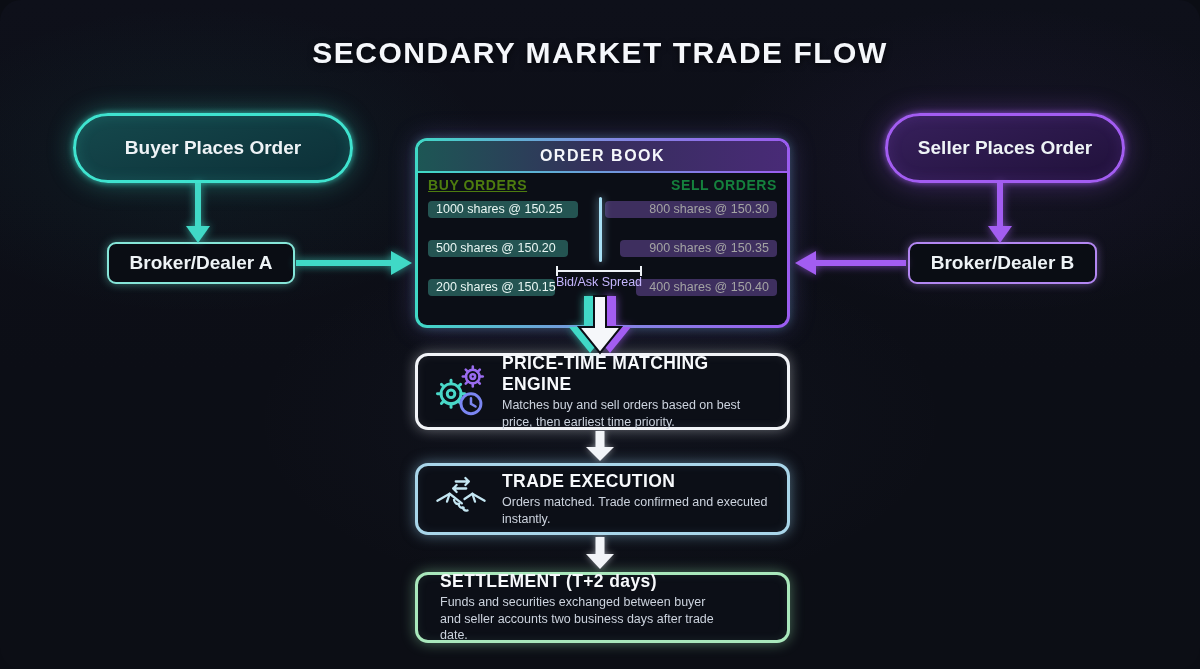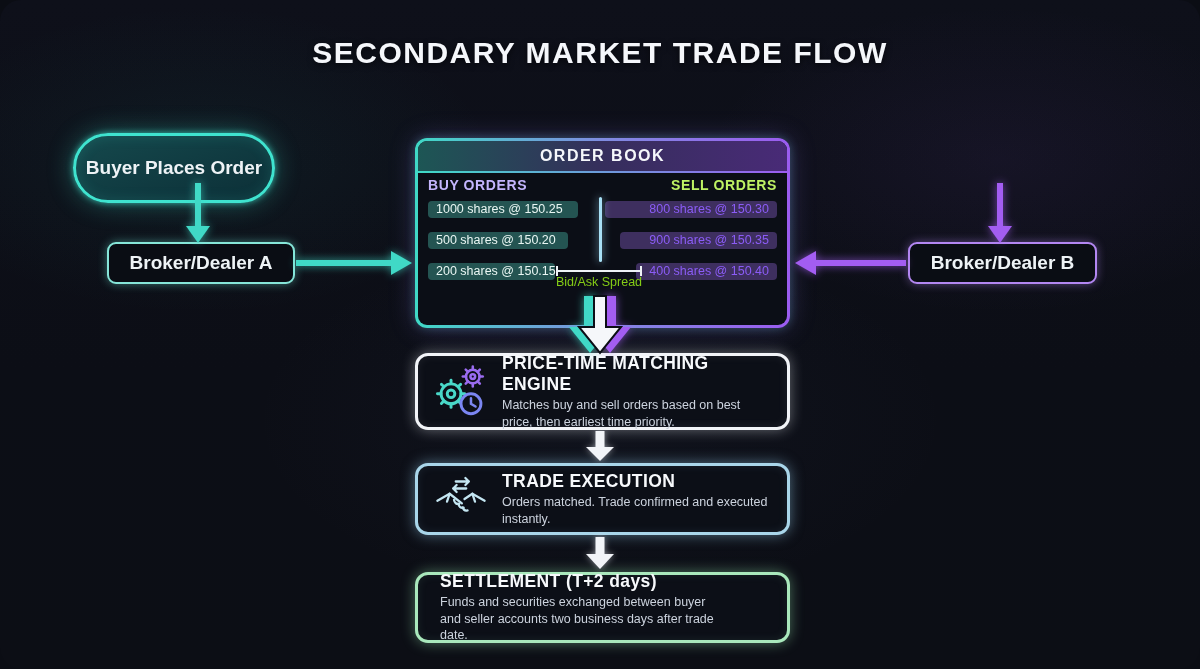--- a/index.html
+++ b/index.html
@@ -19,25 +19,24 @@
     font-size:30px; font-weight:800; letter-spacing:1.5px; color:#f5f7fb;
     text-shadow:0 2px 6px rgba(0,0,0,0.6);
   }
   
   .pill {
     position:absolute; height:70px; border-radius:35px;
     display:flex; align-items:center; justify-content:center;
     font-size:19px; font-weight:700; color:#eef3f6;
   }
   .pill-buyer {
-    left:73px; top:113px; width:202px;
+    left:73px; top:113px; width:280px;
     border:3px solid #3fe3cf;
     background:linear-gradient(160deg,#15494d 0%, #0c2f37 100%);
     box-shadow:0 0 6px rgba(63,227,207,0.7), 0 0 26px rgba(63,227,207,0.35), inset 0 0 14px rgba(63,227,207,0.15);
-    margin-top:20px;
   }
   .pill-seller {
     left:885px; top:113px; width:240px;
     border:3px solid #a35df2;
     background:linear-gradient(160deg,#37205c 0%, #20113a 100%);
     box-shadow:0 0 6px rgba(163,93,242,0.7), 0 0 26px rgba(163,93,242,0.35), inset 0 0 14px rgba(163,93,242,0.15);
   }
   .broker {
     position:absolute; top:242px; height:42px; border-radius:9px;
     display:flex; align-items:center; justify-content:center;
@@ -65,45 +64,45 @@
   .ob-header {
     height:30px; display:flex; align-items:center; justify-content:center;
     font-size:16px; font-weight:700; letter-spacing:1.5px; color:#f5f7fb;
     background:linear-gradient(90deg, rgba(30,90,88,0.95), rgba(56,48,96,0.95), rgba(76,44,124,0.95));
   }
   .ob-header-rule { height:2px; background:linear-gradient(90deg,#3fd9c6,#9b5cf0); }
   .ob-col { position:absolute; top:36px; width:176px; }
   .ob-col-buy { left:10px; }
   .ob-col-sell { right:10px; text-align:right; }
   .ob-col-head { font-size:14px; font-weight:700; letter-spacing:0.6px; margin-bottom:8px; }
-  .ob-col-buy .ob-col-head { color:#c4b5fd; }
-  .ob-col-sell .ob-col-head { color:#bef264;text-align:right; }
+  .ob-col-buy .ob-col-head { color:#4d7c0f;text-decoration:underline; }
+  .ob-col-sell .ob-col-head { color:#15803d;text-align:right; }
   .ob-row {
     height:17px; line-height:17px; font-size:12.5px; font-weight:500;
-    border-radius:4px; margin-bottom:14px; padding:0 8px; white-space:nowrap;
+    border-radius:4px; margin-bottom:22px; padding:0 8px; white-space:nowrap;
   }
   .ob-col-buy .ob-row { background:rgba(58,142,133,0.55); color:#e9f6f3; text-align:left; }
-  .ob-col-sell .ob-row { background:rgba(114,80,168,0.5); color:#8b5cf6; text-align:right; margin-left:auto; }
+  .ob-col-sell .ob-row { background:rgba(114,80,168,0.5); color:#a3a3a3; text-align:right; margin-left:auto; }
   .ob-col-buy .w1 { width:150px; } .ob-col-buy .w2 { width:140px; } .ob-col-buy .w3 { width:127px; }
   .ob-col-sell .w1 { width:172px; } .ob-col-sell .w2 { width:157px; } .ob-col-sell .w3 { width:141px; }
   .ob-divider {
     position:absolute; left:181px; top:56px; width:3px; height:65px;
     background:#a8e0f5; border-radius:2px; box-shadow:0 0 8px rgba(160,220,245,0.8);
   }
   .ob-bracket {
     position:absolute; left:138px; top:129px; width:86px;
     border-top:2px solid #eef2f6;
   }
   .ob-bracket::before, .ob-bracket::after {
     content:""; position:absolute; top:-6px; width:2px; height:10px; background:#eef2f6;
   }
   .ob-bracket::before { left:0; } .ob-bracket::after { right:0; }
   .ob-spread-label {
     position:absolute; left:101px; top:134px; width:160px; text-align:center;
-    font-size:12.5px; color:#84cc16;
+    font-size:12.5px; color:#c4b5fd;
   }
   
   .stage {
     position:absolute; left:415px; width:375px; border-radius:13px;
     background:#0c0f17; display:flex; align-items:center; padding:8px 14px 8px 12px;
   }
   .stage-matching {
     top:353px; height:77px; border:3px solid #f2f4f8;
     box-shadow:0 0 14px rgba(240,244,250,0.4), inset 0 0 10px rgba(240,244,250,0.08);
   }
@@ -129,20 +128,23 @@
 
   <div class="page-title">SECONDARY MARKET TRADE FLOW</div>
 
   <div class="pill pill-buyer">
     <span>Buyer Places Order</span>
   </div>
   <div class="broker broker-a">
     <span>Broker/Dealer A</span>
   </div>
 
+  <div class="pill pill-seller">
+    <span>Seller Places Order</span>
+  </div>
   <div class="broker broker-b">
     <span>Broker/Dealer B</span>
   </div>
 
   <div class="orderbook">
     <div class="orderbook-inner">
       <div class="ob-header">ORDER BOOK</div>
       <div class="ob-header-rule"></div>
 
       <div class="ob-col ob-col-buy">

